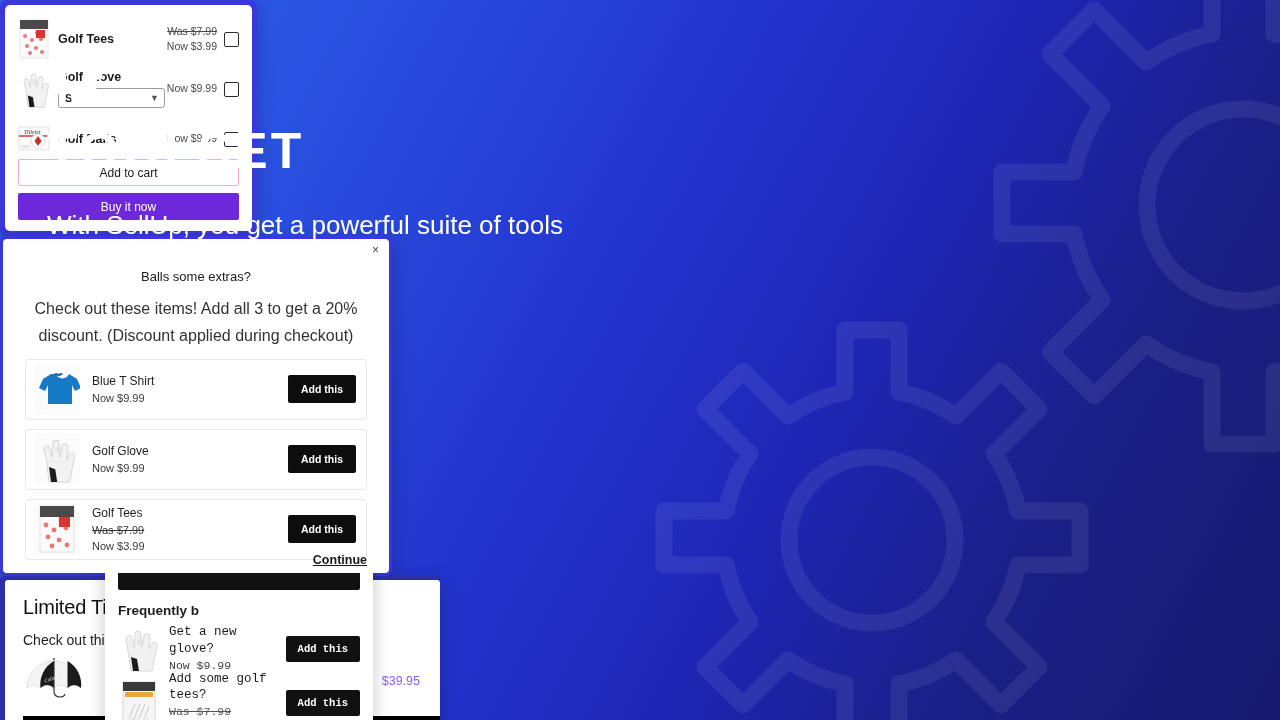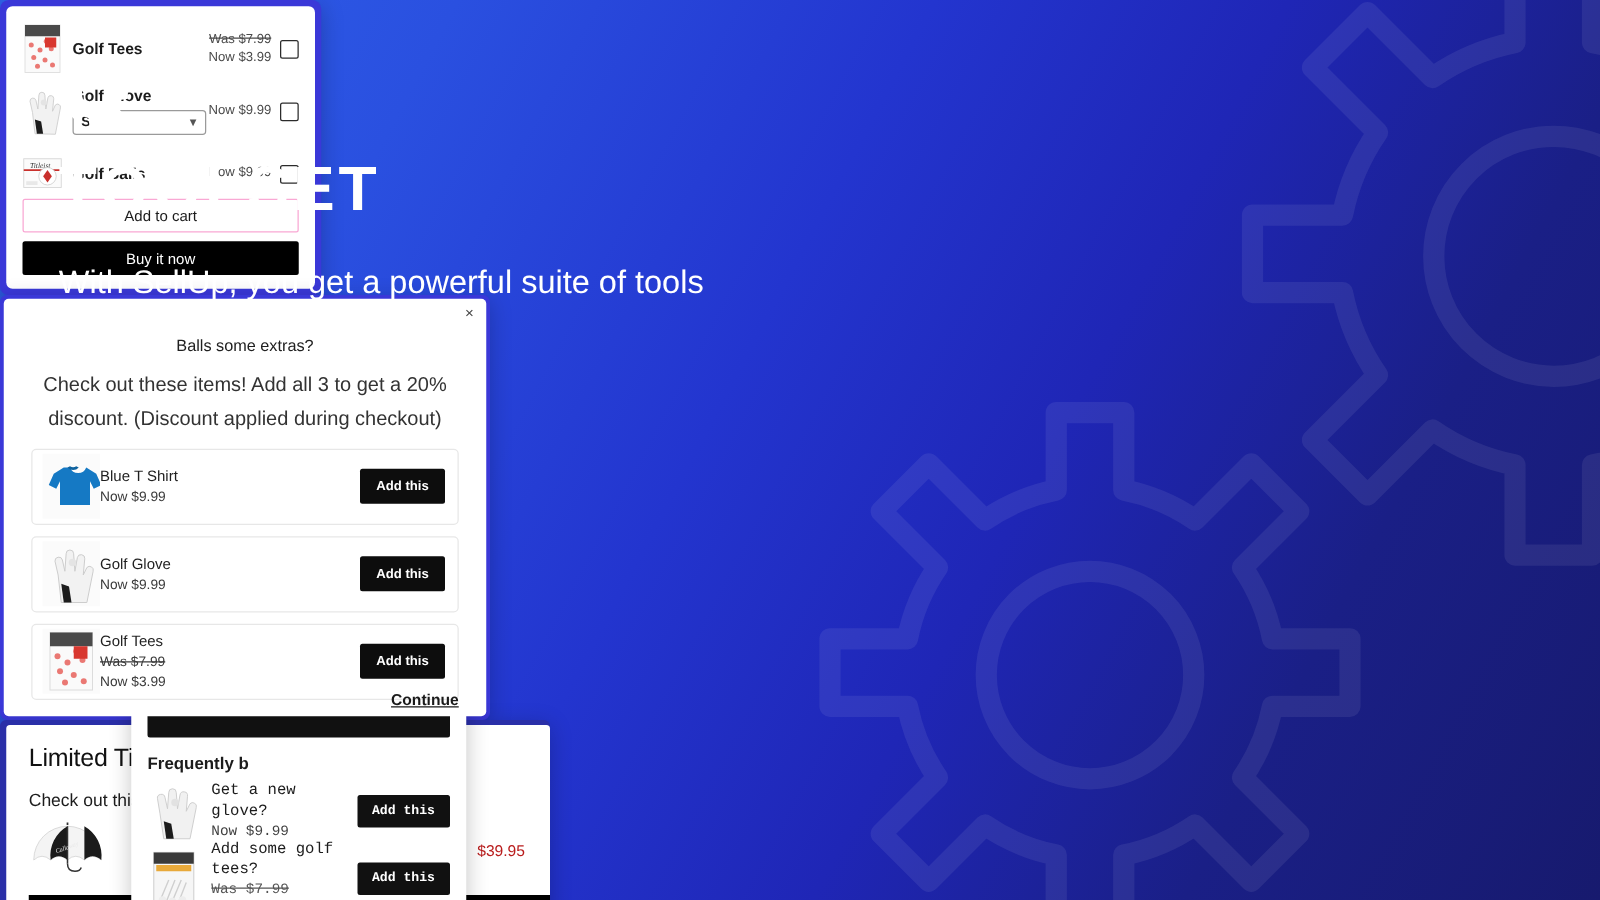--- a/index.html
+++ b/index.html
@@ -80,21 +80,21 @@
     display:flex; align-items:center; justify-content:space-between;
     padding: 0 5px 0 6px; font-weight:600;
   }
   .cart-select .chev { font-size: 9px; color:#555; }
   .cart-btn-outline {
     margin-top:auto; height: 29px; border:1px solid #f9a8d4; border-radius:2px; background:#fff;
     display:flex; align-items:center; justify-content:center;
     font-size: 12px; color:#1b1b1b;
   }
   .cart-btn-solid {
-    margin-top:7px; height: 29px; background:#000000; border-radius:2px;
+    margin-top:7px; height: 29px; background:#6d28d9; border-radius:2px;
     display:flex; align-items:center; justify-content:center;
     font-size: 12px; color:#fff;
   }
 
   
   #extras-frame {
     left: 457px; top: 385px; width: 392px; height: 340px;
     background:#3a38d8; border-radius: 6px; padding: 3px;
   }
   #extras-card {
@@ -103,21 +103,21 @@
   }
   #extras-close {
     position:absolute; right:10px; top:5px; font-size:12px; color:#444; line-height:1;
   }
   .extras-title { text-align:center; font-size:13px; color:#202020; margin-top:20px; }
   .extras-desc {
     text-align:center; font-size:16px; color:#333; line-height:1.68; margin-top:12px;
   }
   .extras-item {
     margin-top:9px; border:1px solid #e7e7e7; border-radius:4px; background:#fff;
-    height: 61px; display:flex; align-items:center; padding: 0 10px 0 8px; gap: 0;
+    height: 61px; display:flex; align-items:center; padding: 0 10px 0 8px; gap: 12px;
   }
   .extras-thumb { width: 46px; height: 52px; flex:0 0 46px; background:#fbfbfb; }
   .extras-texts { flex:1 1 auto; min-width:0; }
   .ex-name { font-size:12px; color:#1f1f1f; line-height:1.5; }
   .ex-was { font-size:11px; color:#3a3a3a; text-decoration: line-through; line-height:1.5; }
   .ex-now { font-size:11px; color:#3a3a3a; line-height:1.5; }
   .ex-add {
     background:#0d0d0d; color:#fff; font-size:10.5px; font-weight:700;
     padding: 8px 13px; border-radius:2px; white-space:nowrap;
   }
@@ -133,21 +133,21 @@
   }
   #offer-card {
     width:100%; height:100%; background:#fff; border-radius:3px;
     padding: 16px 0 12px 18px;
   }
   .offer-title { font-size: 20px; color:#111; font-weight:400; letter-spacing:-.2px; }
   .offer-sub { font-size: 14px; color:#1c1c1c; margin-top: 13px; }
   .offer-row { display:flex; align-items:center; margin-top: 9px; padding-right: 20px; }
   .offer-thumb { width: 62px; height: 48px; flex:0 0 62px; }
   .offer-name { font-size: 12.5px; color:#1d6bd4; font-weight:700; margin-left: 22px; }
-  .offer-price { margin-left:auto; font-size: 12.5px; color:#b91c1c; }
+  .offer-price { margin-left:auto; font-size: 12.5px; color:#8b5cf6; }
   #offer-cta {
     margin-top: 11px; height: 38px; background:#000; color:#fff;
     display:flex; align-items:center; justify-content:center;
     font-size: 12.5px; font-weight:700;
   }
 </style>
 </head>
 <body>
 
 <div id="stage">

